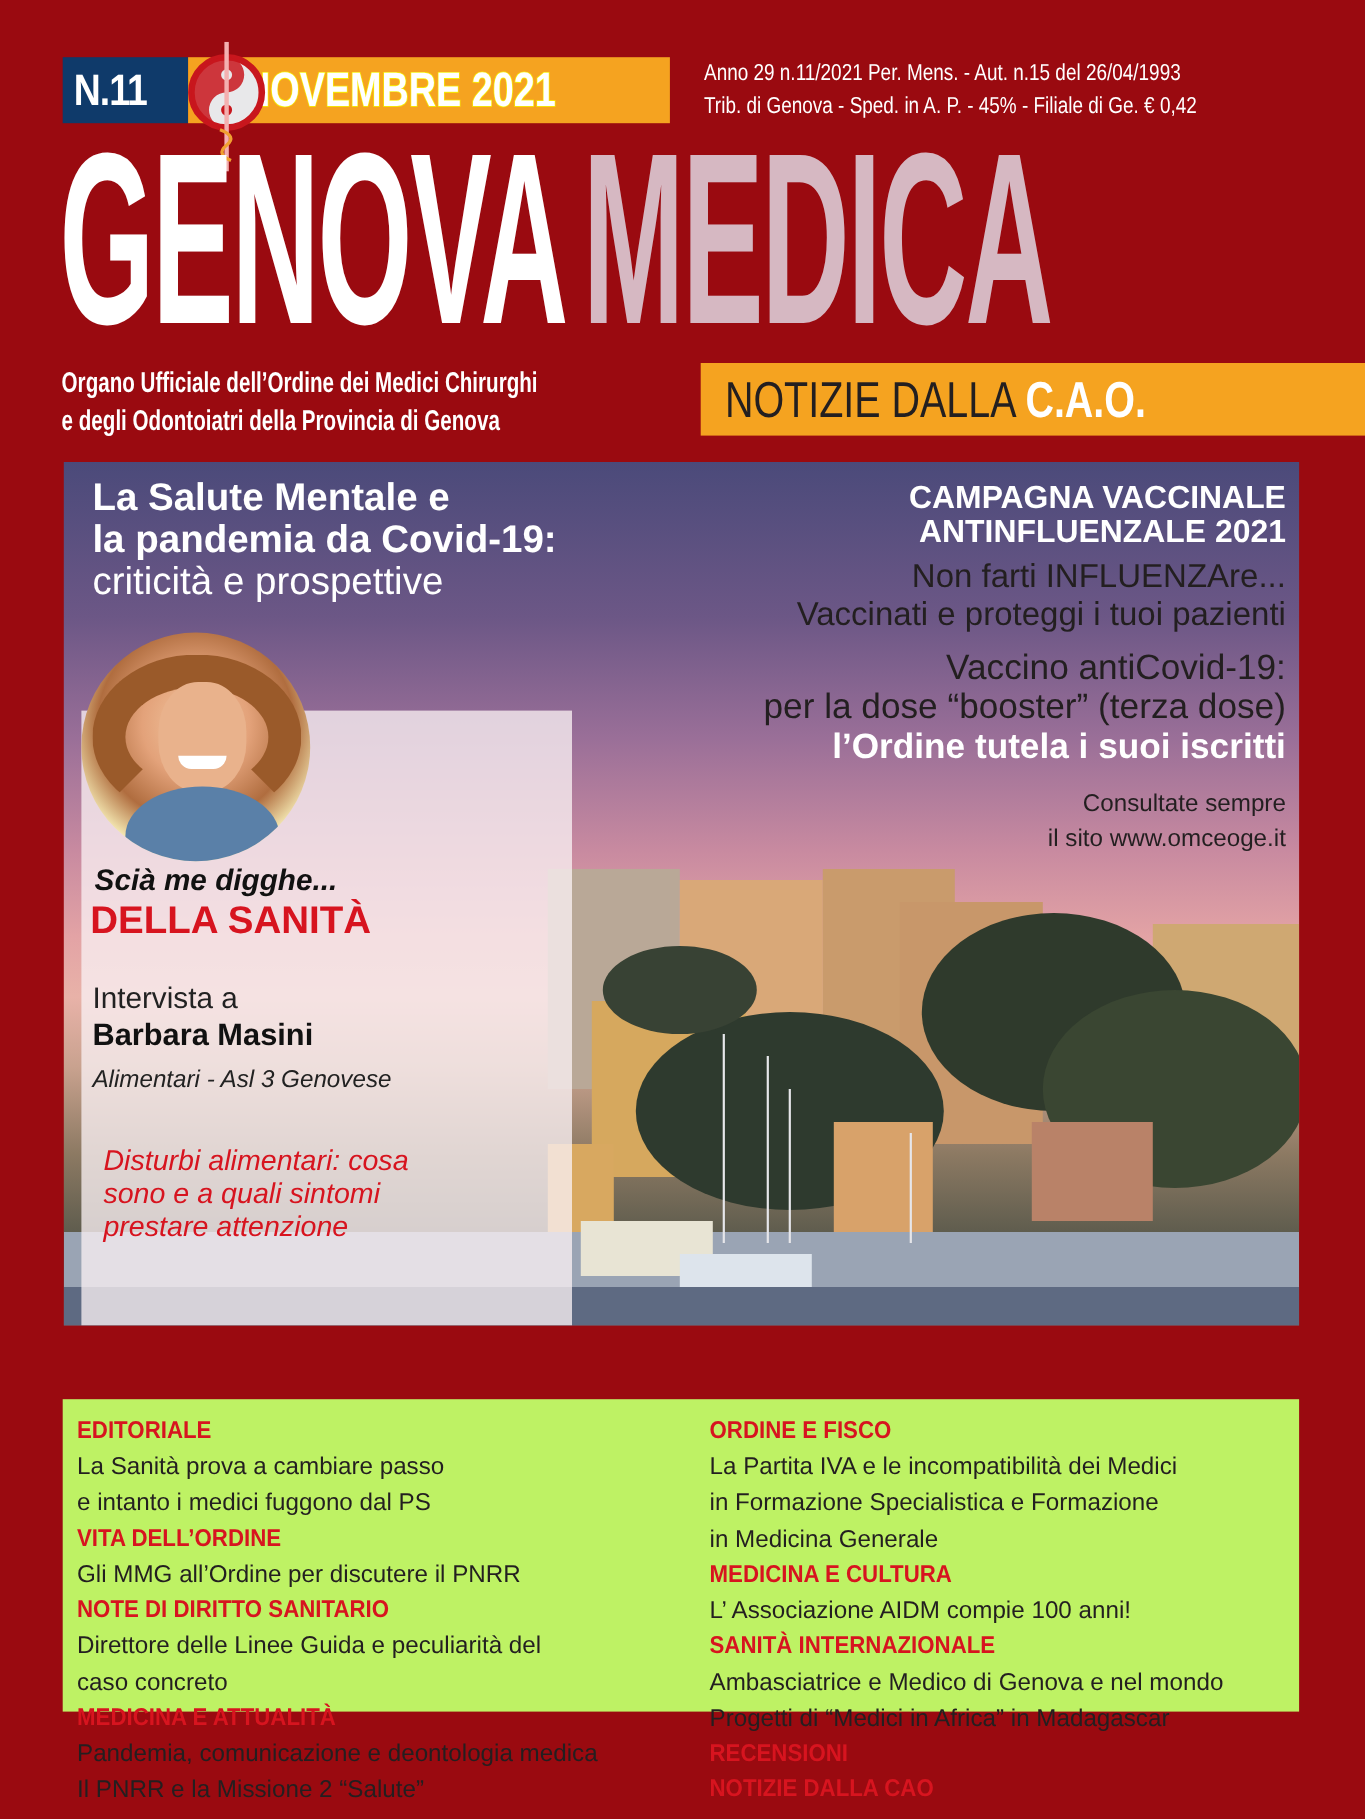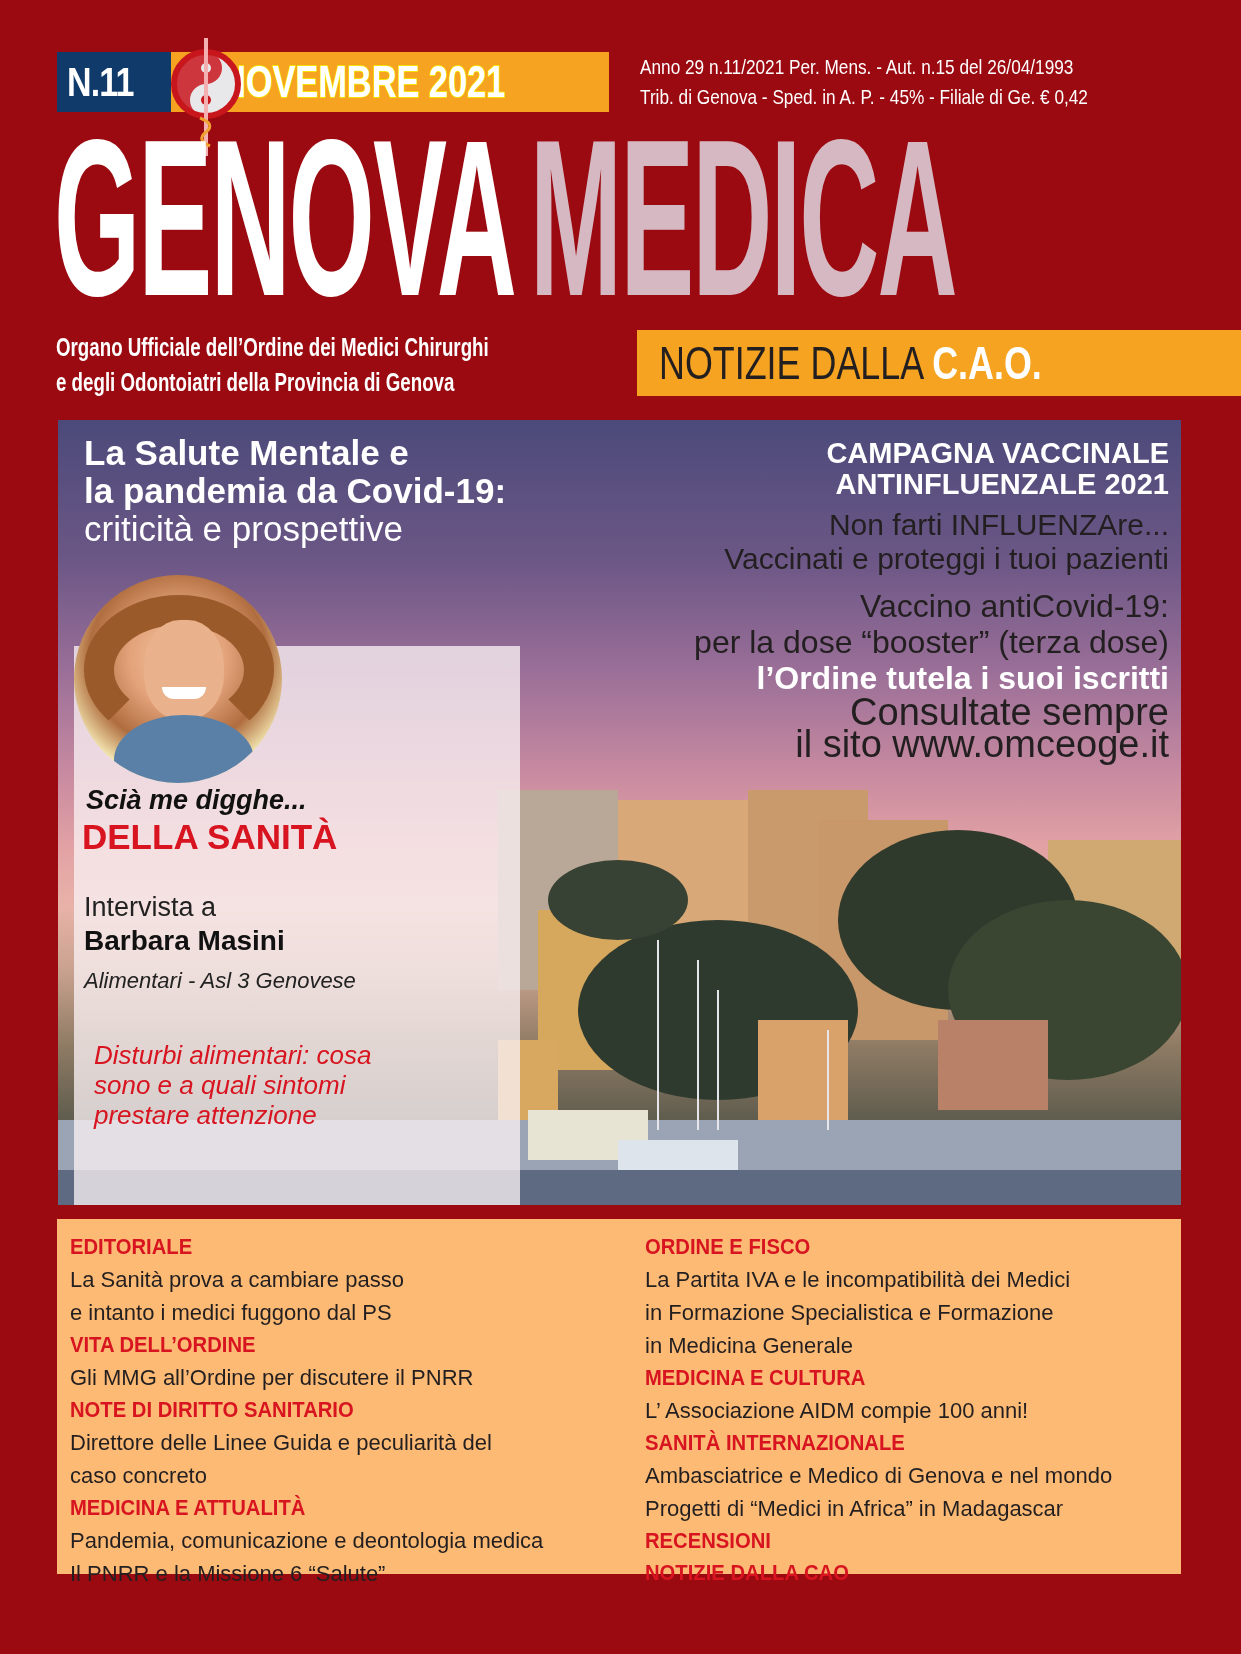--- a/index.html
+++ b/index.html
@@ -40,23 +40,23 @@
   #voci { position:absolute; left:24px; top:400px; color:#d7141f; font-weight:bold; font-size:35px; line-height:33px; }
   #intervista { position:absolute; left:26px; top:472px; font-size:27px; color:#222; }
   #person { position:absolute; left:26px; top:505px; font-size:28px; font-weight:bold; color:#111; }
   #role { position:absolute; left:26px; top:545px; font-size:22px; font-style:italic; color:#222; line-height:31px; }
   #topic { position:absolute; left:36px; top:620px; font-size:26px; font-style:italic; color:#d7141f; line-height:30px; }
   #hero-right { position:absolute; right:12px; top:18px; text-align:right; }
   #campagna { color:#fff; font-weight:bold; font-size:29px; line-height:31px; }
   #influ { color:#231f20; font-size:30px; line-height:34px; margin-top:8px; }
   #covid { color:#231f20; font-size:32px; line-height:36px; margin-top:12px; }
   #covid-red { color:#fff; font-weight:bold; font-size:32px; line-height:36px; }
-  #consult { color:#231f20; font-size:38px; line-height:32px; }
+  #consult { color:#231f20; font-size:22px; line-height:32px; margin-top:18px; }
   
-  #contents { left:57px; top:1219px; width:1124px; height:355px; background:#fdba74; }
+  #contents { left:57px; top:1272px; width:1124px; height:284px; background:#bef264; }
   .col { position:absolute; top:12px; }
   #col-left { left:13px; }
   #col-right { left:588px; }
   .sec-h { color:#d7141f; font-weight:bold; font-size:22px; line-height:32px; transform:scaleX(0.92); transform-origin:left; white-space:nowrap; }
   .sec-l { color:#231f20; font-size:22px; line-height:33px; white-space:nowrap; }
 </style>
 </head>
 <body>
 
 <div id="issue-band" class="abs">
@@ -181,21 +181,21 @@
       <div class="sec-h">EDITORIALE</div>
       <div class="sec-l">La Sanità prova a cambiare passo</div>
       <div class="sec-l">e intanto i medici fuggono dal PS</div>
       <div class="sec-h">VITA DELL’ORDINE</div>
       <div class="sec-l">Gli MMG all’Ordine per discutere il PNRR</div>
       <div class="sec-h">NOTE DI DIRITTO SANITARIO</div>
       <div class="sec-l">Direttore delle Linee Guida e peculiarità del</div>
       <div class="sec-l">caso concreto</div>
       <div class="sec-h">MEDICINA E ATTUALITÀ</div>
       <div class="sec-l">Pandemia, comunicazione e deontologia medica</div>
-      <div class="sec-l">Il PNRR e la Missione 6 “Salute”</div>
+      <div class="sec-l">Il PNRR e la Missione 2 “Salute”</div>
     </div>
   <div id="col-right" class="col">
       <div class="sec-h">ORDINE E FISCO</div>
       <div class="sec-l">La Partita IVA e le incompatibilità dei Medici</div>
       <div class="sec-l">in Formazione Specialistica e Formazione</div>
       <div class="sec-l">in Medicina Generale</div>
       <div class="sec-h">MEDICINA E CULTURA</div>
       <div class="sec-l">L’ Associazione AIDM compie 100 anni!</div>
       <div class="sec-h">SANITÀ INTERNAZIONALE</div>
       <div class="sec-l">Ambasciatrice e Medico di Genova e nel mondo</div>

